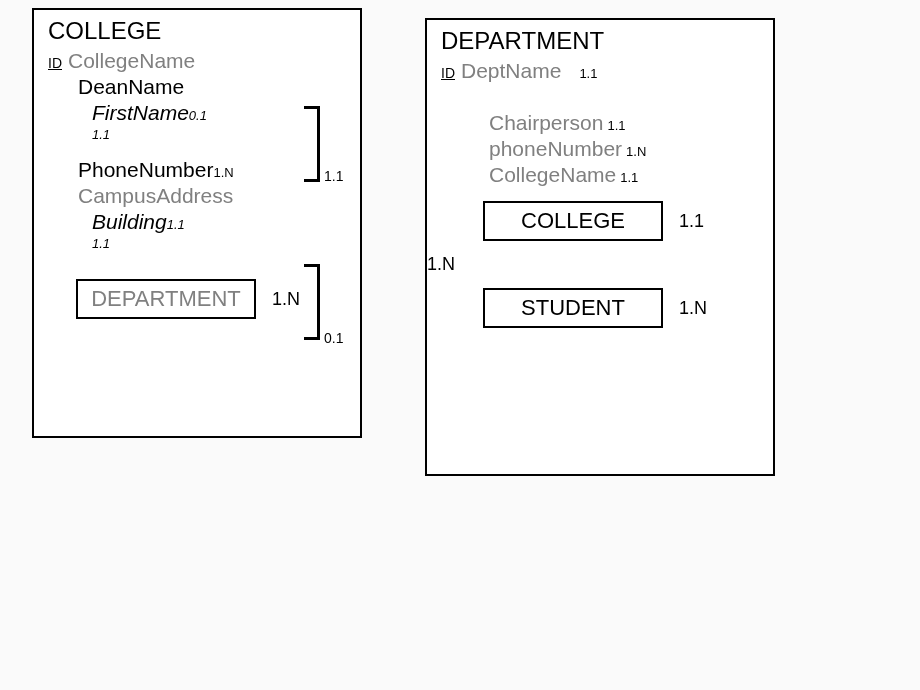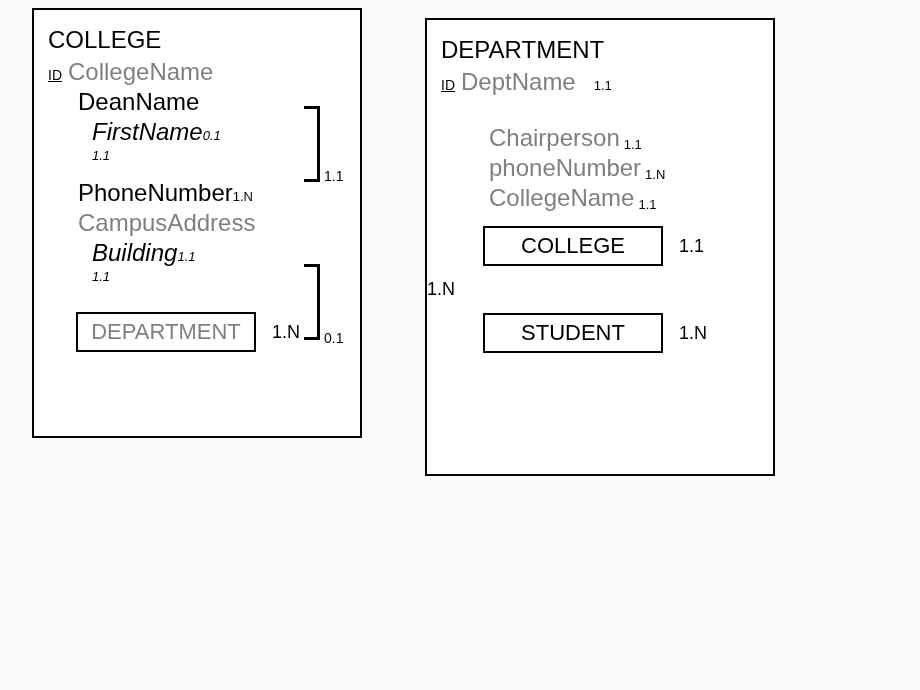--- a/index.html
+++ b/index.html
@@ -7,21 +7,21 @@
       width: 920px;
       height: 690px;
       background: #fafafa;
       font-family: Arial, sans-serif;
       position: relative;
     }
     .entity-box {
       position: absolute;
       border: 2px solid #000;
       background: #fff;
-      padding: 16px 0 16px 0;
+      padding: 7px 0 16px 0;
     }
     .college-box {
       left: 32px;
       top: 8px;
       width: 330px;
       height: 430px;
     }
     .department-box {
       left: 425px;
       top: 18px;
@@ -40,28 +40,28 @@
       padding-left: 14px;
       margin-top: 2px;
     }
     .id-label {
       font-size: 14px;
       text-decoration: underline;
       color: #000;
       margin-right: 6px;
     }
     .attr {
-      font-size: 24px;
+      font-size: 21px;
       color: #000;
     }
     .attr.gray { color: #808080; }
     .sub { font-size: 13px; vertical-align: sub; }
     .indent1 { padding-left: 44px; text-align: center; }
     .indent2 { padding-left: 58px; font-style: italic; }
-    .indent-d1 { padding-left: 62px; align-items: flex-end; }
+    .indent-d1 { padding-left: 62px; }
     .spacer { height: 14px; }
     .rel-box {
       border: 2px solid #000;
       font-size: 22px;
       text-align: center;
       padding: 6px 0;
       line-height: 1.1;
     }
     .rel-wrap {
       display: flex;

